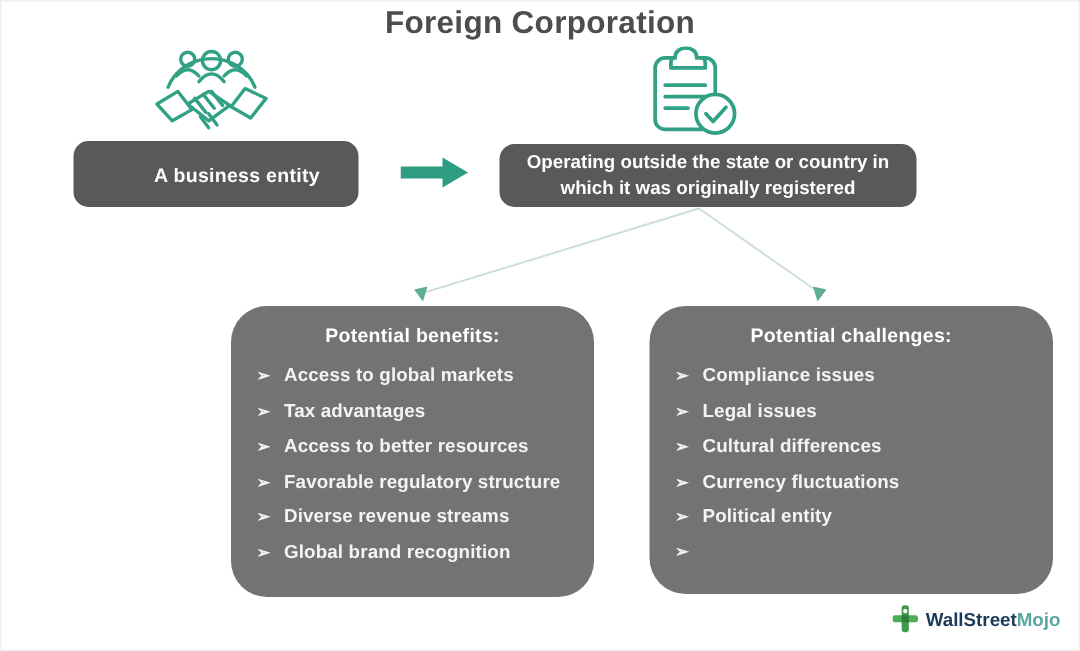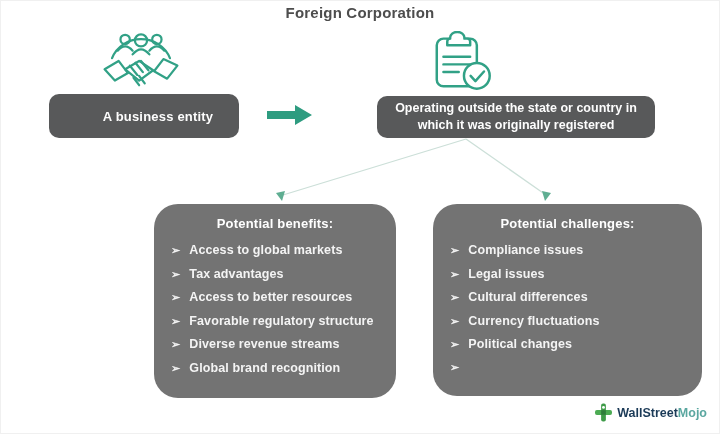--- a/index.html
+++ b/index.html
@@ -3,36 +3,36 @@
 <meta charset="utf-8">
 <style>
   html,body{margin:0;padding:0;background:#fff;}
   .canvas{
     position:relative;width:720px;height:434px;background:#ffffff;
     font-family:"Liberation Sans",sans-serif;overflow:hidden;
     border:1px solid #f0f0f0;box-sizing:border-box;
   }
   .title{
     position:absolute;top:3px;left:0;right:0;text-align:center;
-    font-size:15px;font-weight:bold;color:#4d4d4d;letter-spacing:.2px;
+    font-size:21px;font-weight:bold;color:#4d4d4d;letter-spacing:.2px;
   }
   .icon-abs{position:absolute;}
   .gray-box{
     position:absolute;background:#58595a;color:#fdfdfd;
     display:flex;align-items:center;justify-content:center;text-align:center;
     box-sizing:border-box;
     padding-left:28px;
   }
   .entity-box{
     left:48px;top:93px;width:190px;height:44px;border-radius:10px;
     font-size:13px;font-weight:bold;letter-spacing:.2px;
   }
   .definition-box{
     left:332px;top:95px;width:278px;height:42px;border-radius:10px;
-    font-size:12.5px;font-weight:bold;line-height:1.35;padding:2px 12px;margin-left:44px;
+    font-size:12.5px;font-weight:bold;line-height:1.35;padding:2px 12px;
   }
   .panel{
     position:absolute;background:#737373;border-radius:24px;color:#f4f4f4;
     box-sizing:border-box;
   }
   .panel.benefits{left:153px;top:203px;width:242px;height:194px;}
   .panel.challenges{left:432px;top:203px;width:269px;height:192px;}
   .panel-title{
     text-align:center;font-weight:bold;font-size:13px;color:#ffffff;
     padding-top:12px;letter-spacing:.2px;
@@ -157,21 +157,21 @@
           <span>Cultural differences</span>
         </li>
 
         <li>
           <span class="bullet">➢</span>
           <span>Currency fluctuations</span>
         </li>
 
         <li>
           <span class="bullet">➢</span>
-          <span>Political changes</span>
+          <span>Political entity</span>
         </li>
 
         <li>
           <span class="bullet">➢</span>
         </li>
       </ul>
   </div>
 
   <div class="logo">
     <svg width="17" height="19" viewBox="0 0 20 22">

